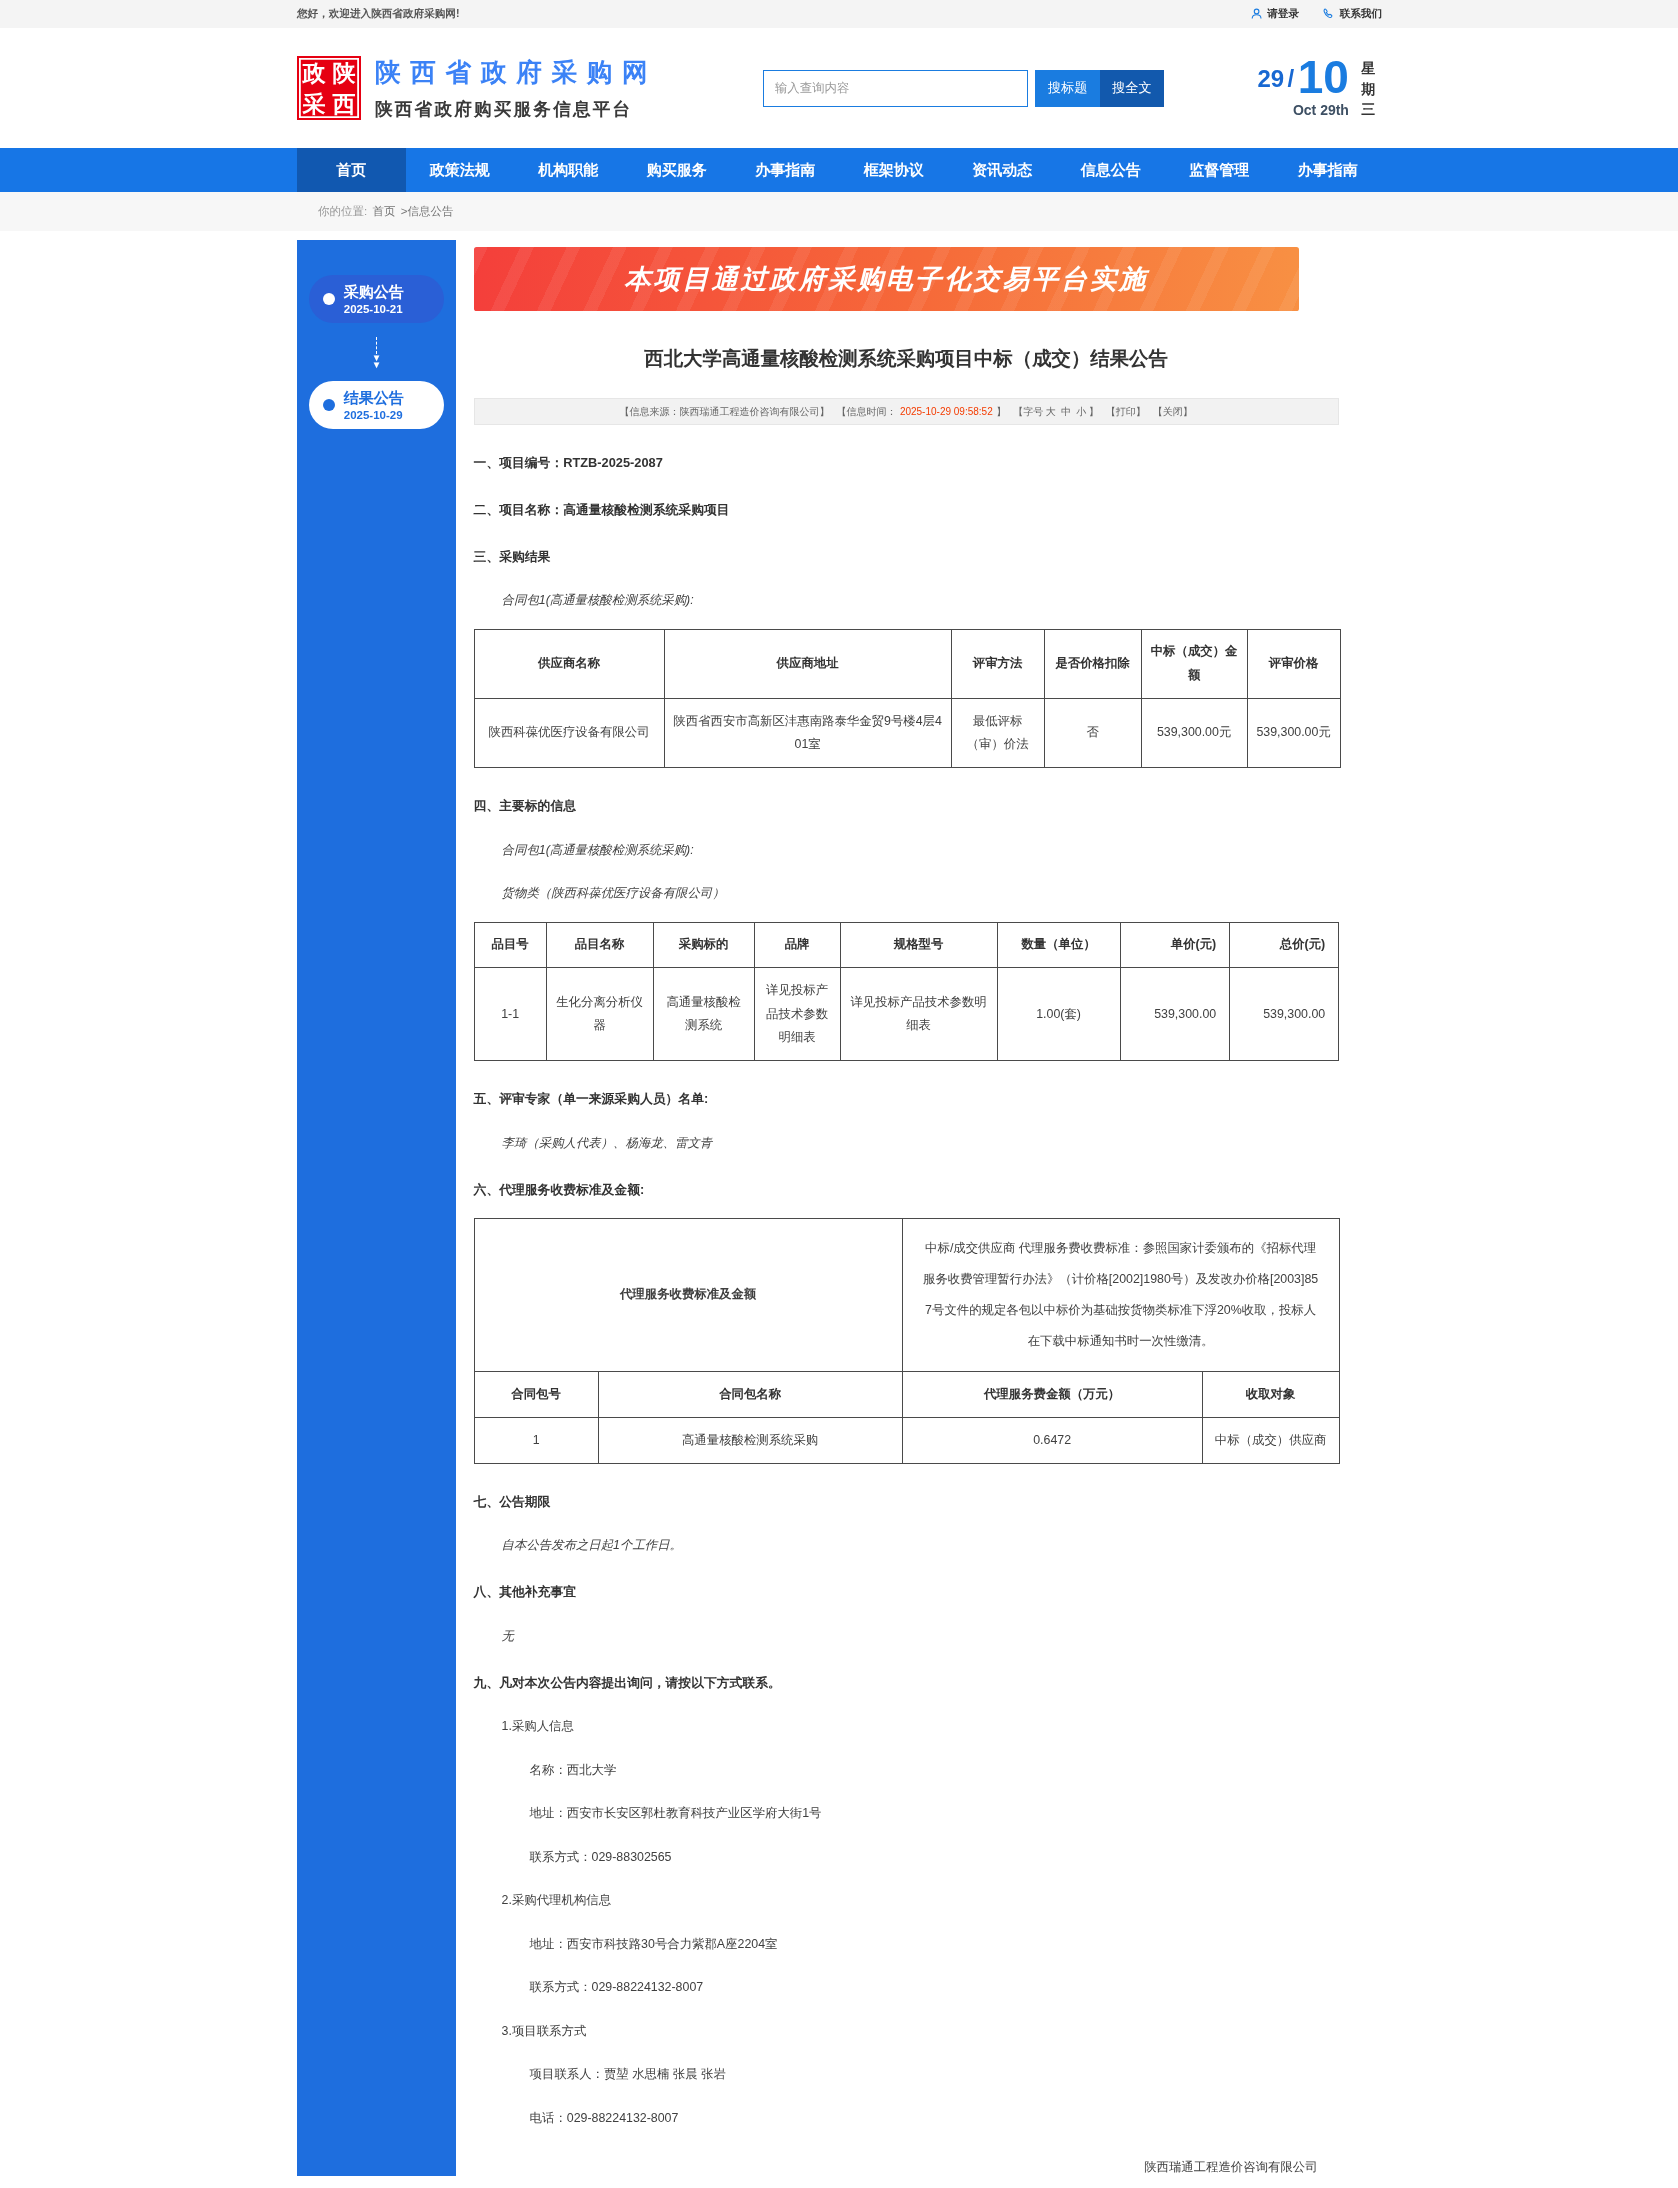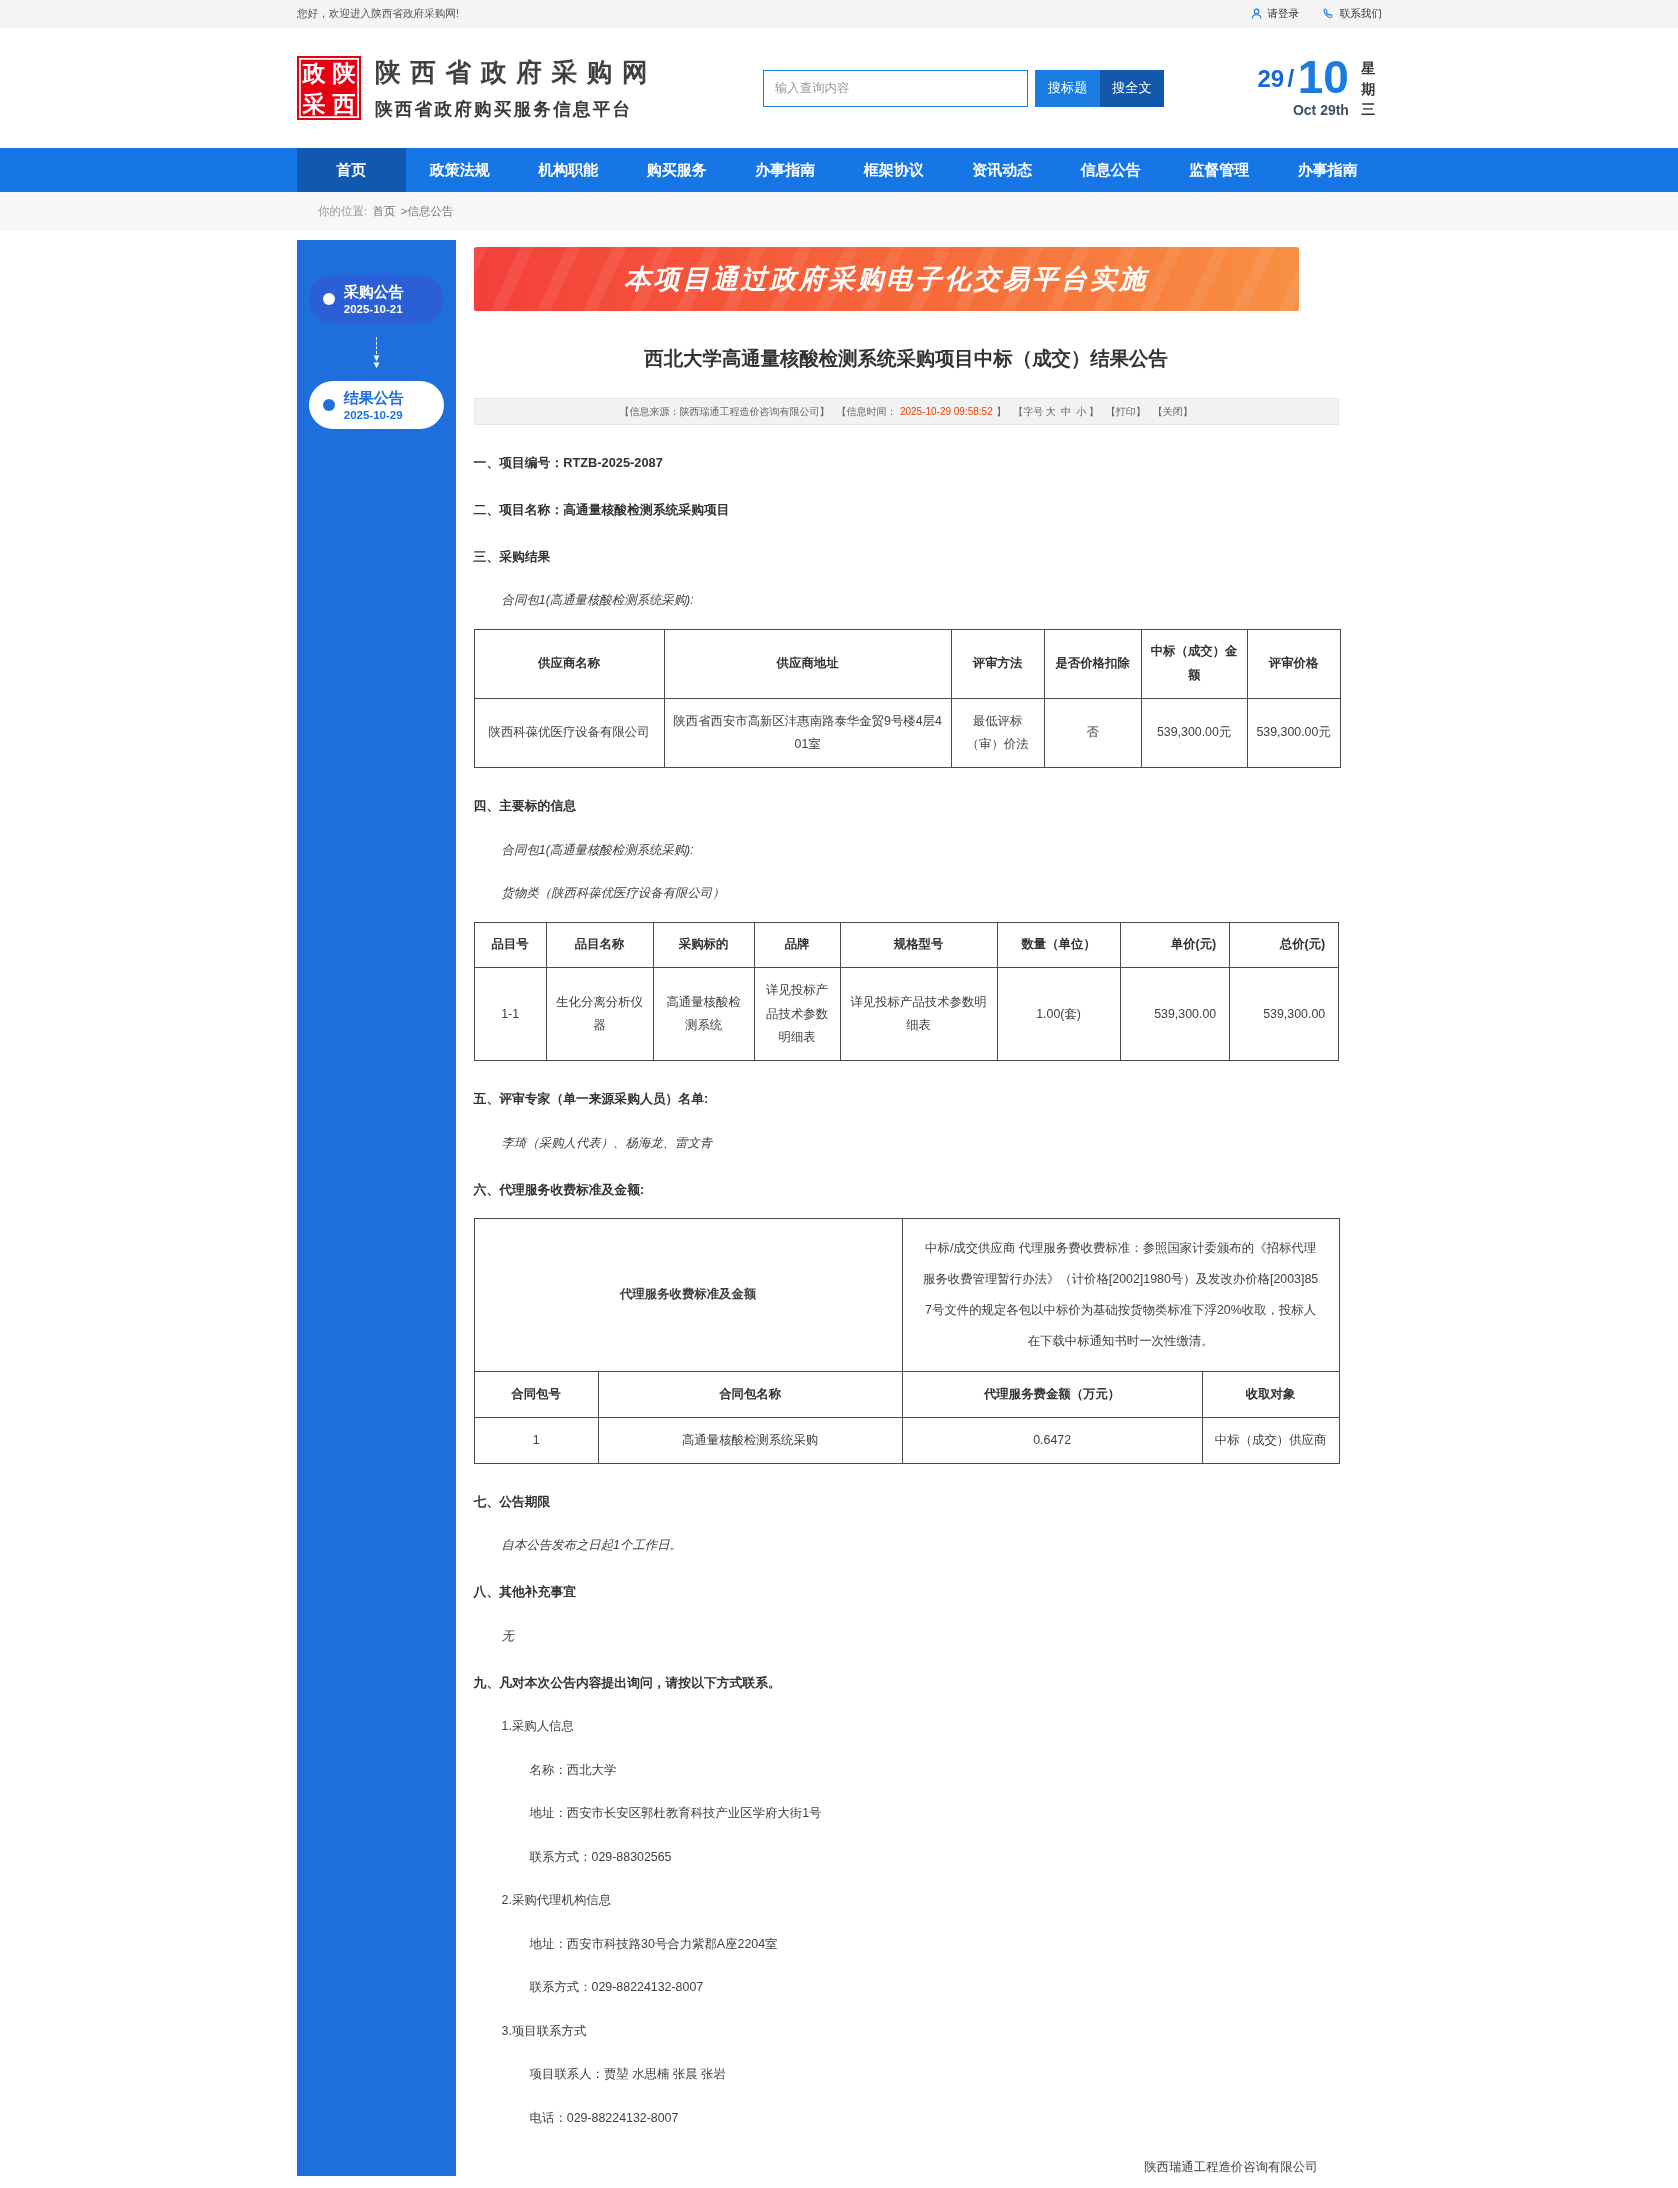--- a/index.html
+++ b/index.html
@@ -1,32 +1,32 @@
 <!DOCTYPE html>
 <html style="font-size:14px"><head>
 <meta charset="utf-8">
 <style>
   * { box-sizing: border-box; margin: 0; padding: 0; }
   body { font-family: "Liberation Sans", "DejaVu Sans", sans-serif; background: #fff; color: #333; width: 1679px; }
   .container { width: 1085px; margin: 0 auto; }
 
   
   .topbar { background: #f4f4f4; height: 28px; font-size: 10.6px; color: #555; }
-  .topbar-inner { display: flex; justify-content: space-between; align-items: center; height: 100%; }
+  .topbar-inner { display: flex; justify-content: space-between; align-items: center; height: 100%; font-weight: bold; }
   .topbar-right { display: flex; align-items: center; gap: 23px; color: #333; }
   .top-link { display: flex; align-items: center; gap: 4.4px; cursor: pointer; }
   .top-ic { width: 13.2px; height: 13.2px; }
 
   
   .header-inner { display: flex; align-items: center; height: 120px; }
   .logo-wrap { display: flex; align-items: center; cursor: pointer; }
   .seal { width: 64px; height: 64px; background: #e60012; border: 2.6px solid #e60012; display: grid; grid-template-columns: 1fr 1fr; grid-template-rows: 1fr 1fr; box-shadow: inset 0 0 0 1.8px #fff; }
   .seal span { color: #fff; font-weight: bold; font-size: 23px; display: flex; align-items: center; justify-content: center; font-family: "Liberation Serif", serif; }
   .site-titles { margin-left: 14px; }
-  .site-title { font-size: 25.6px; font-weight: bold; color: #404040; letter-spacing: 9.7px; }
+  .site-title { font-size: 25.6px; font-weight: bold; color: #3b82f6; letter-spacing: 9.7px; }
   .site-subtitle { font-size: 17.6px; font-weight: bold; color: #3a3a3a; letter-spacing: 2.2px; margin-top: 7px; }
   .search-area { display: flex; align-items: center; margin-left: 106px; }
   .search-input { width: 265px; height: 37px; border: 1.8px solid #1a7ce0; padding: 0 10.6px; font-size: 12.4px; color: #333; outline: none; }
   .search-input::placeholder { color: #9a9a9a; }
   .btn-search { height: 37px; border: none; color: #fff; font-size: 13.2px; padding: 0 12.4px; cursor: pointer; }
   .btn-search.title { background: #1a7ce0; margin-left: 7px; }
   .btn-search.full { background: #1259ad; }
   .date-block { margin-left: auto; display: flex; align-items: flex-start; padding-right: 5.3px; }
   .date-nums { text-align: right; }
   .date-line { display: flex; align-items: flex-end; justify-content: flex-end; color: #1a7ce0; }

